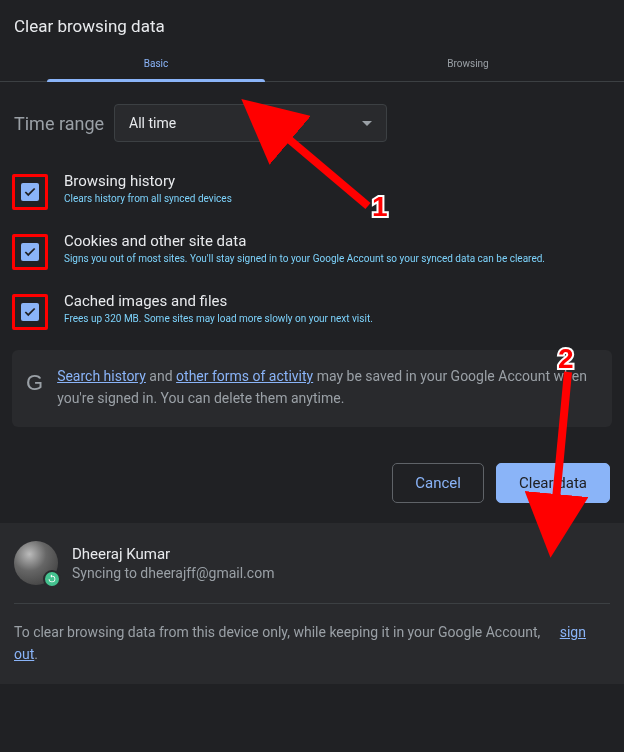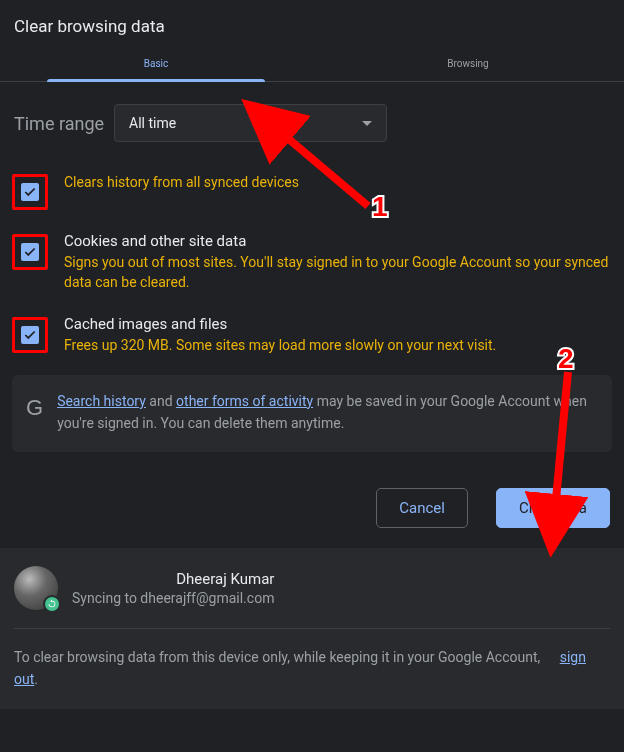--- a/index.html
+++ b/index.html
@@ -98,22 +98,22 @@
       justify-content: center;
       cursor: pointer;
     }
     .checkbox svg { width: 14px; height: 14px; }
     .opt-title {
       font-size: 15px;
       color: #e8eaed;
       margin-bottom: 2px;
     }
     .opt-desc {
-      font-size: 14px;
-      color: #eab308;
+      font-size: 10px;
+      color: #7dd3fc;
       line-height: 1.45;
     }
     .notice {
       background: #292a2d;
       border-radius: 6px;
       margin: 8px 12px 0 12px;
       padding: 16px 16px 18px 14px;
       display: flex;
       gap: 14px;
       align-items: flex-start;
@@ -131,21 +131,21 @@
       line-height: 1.55;
     }
     .notice-text .link {
       color: #8ab4f8;
       text-decoration: underline;
       cursor: pointer;
     }
     .buttons {
       display: flex;
       justify-content: flex-end;
-      gap: 28px;
+      gap: 12px;
       padding: 36px 14px 20px 14px;
     }
     .btn {
       padding: 10px 22px;
       border-radius: 5px;
       font-size: 15px;
       cursor: pointer;
     }
     .btn-cancel {
       border: 1px solid #5f6368;
@@ -179,21 +179,21 @@
       right: -3px; bottom: -3px;
       width: 18px; height: 18px;
       border-radius: 50%;
       background: #44c28f;
       border: 2px solid #292a2d;
       display: flex;
       align-items: center;
       justify-content: center;
     }
     .sync-badge svg { width: 10px; height: 10px; }
-    .user-name { font-size: 15px; color: #e8eaed; text-align: right; }
+    .user-name { font-size: 15px; color: #e8eaed; }
     .user-sync { font-size: 14px; color: #9aa0a6; margin-top: 2px; }
     .footer-note {
       font-size: 14px;
       color: #9aa0a6;
       line-height: 1.55;
       padding-top: 18px;
     }
     .footer-note .link {
       color: #8ab4f8;
       text-decoration: underline;
@@ -233,20 +233,21 @@
 <div class="options">
   <div class="option-row">
     <div class="cb-wrap">
       <div class="checkbox">
         <svg viewBox="0 0 24 24">
             <path d="M20 6L9 17l-5-5" fill="none" stroke="#202124" stroke-width="3"></path>
           </svg>
       </div>
     </div>
     <div>
+      <div class="opt-title">Browsing history</div>
       <div class="opt-desc">Clears history from all synced devices</div>
     </div>
   </div>
 
   <div class="option-row">
     <div class="cb-wrap">
       <div class="checkbox">
         <svg viewBox="0 0 24 24">
             <path d="M20 6L9 17l-5-5" fill="none" stroke="#202124" stroke-width="3"></path>
           </svg>

